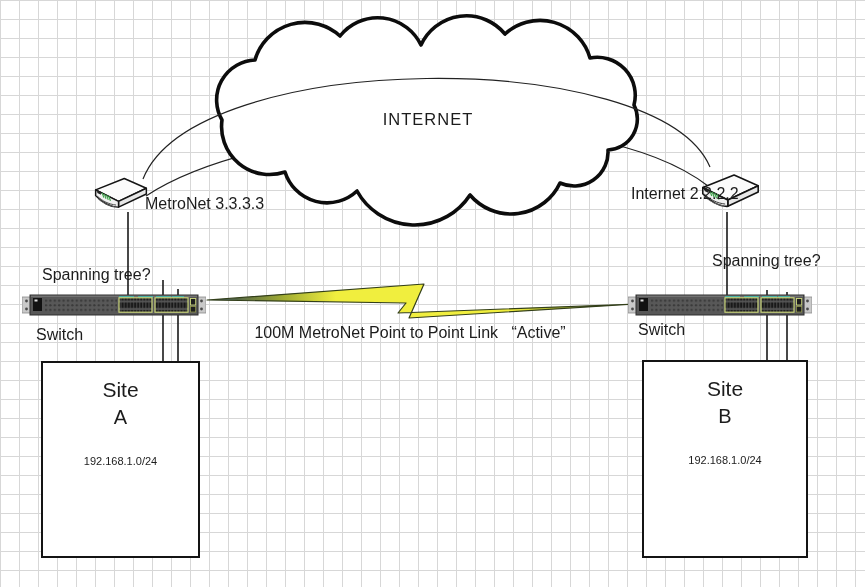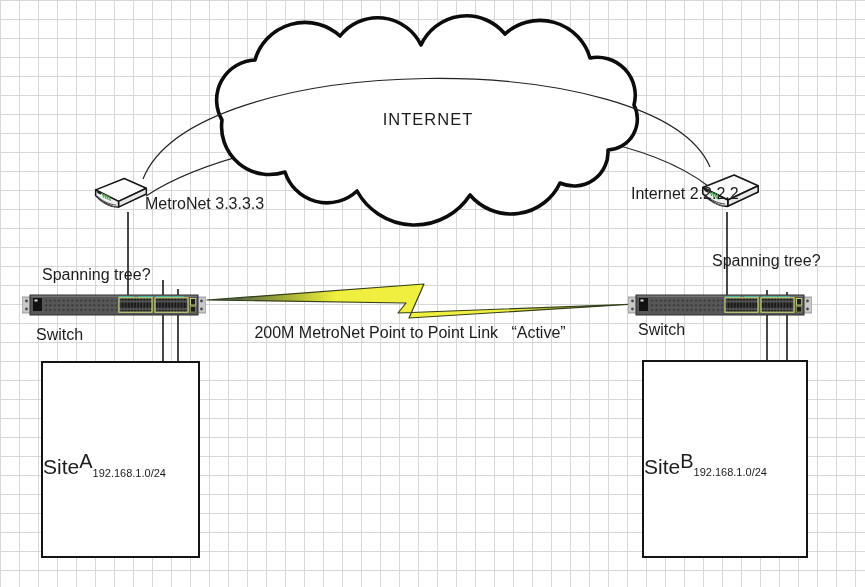--- a/index.html
+++ b/index.html
@@ -10,21 +10,21 @@
                      linear-gradient(90deg,#d7d7d7 1px,transparent 1px);
     background-size:19px 19px;}
   svg.layer{position:absolute;left:0;top:0;width:865px;height:587px;}
   .lbl{position:absolute;white-space:pre;line-height:1.15;}
   .lbl.small{font-size:16px;}
   .lbl.red{font-size:12px;color:#e6342c;text-align:center;}
   .lbl.big{font-size:16px;}
   .internet{font-size:16.5px;letter-spacing:1px;text-align:center;}
   .center{text-align:center;}
   .sitebox{position:absolute;background:#fff;border:2px solid #141414;
-           display:flex;align-items:center;}
+           display:flex;flex-direction:column;align-items:center;}
   .site-title{font-size:21px;margin-top:15px;}
   .site-letter{font-size:20px;margin-top:4px;}
   .site-subnet{font-size:11px;margin-top:26px;}
 </style>
 </head>
 <body>
 
 <div class="canvas">
 
   <svg class="layer" viewBox="0 0 865 587">
@@ -130,21 +130,21 @@
   <div class="lbl small" style="left:631px;top:185px;">Internet 2.2.2.2</div>
 
   <div class="lbl small" style="left:42px;top:266px;">Spanning tree?</div>
 
   <div class="lbl small" style="left:712px;top:252px;">Spanning tree?</div>
 
   <div class="lbl small" style="left:36px;top:326px;">Switch</div>
 
   <div class="lbl small" style="left:638px;top:321px;">Switch</div>
 
-  <div class="lbl big center" style="left:235px;top:324px;width:350px;">200M MetroNet Point to Point Link   “Active”</div>
+  <div class="lbl big center" style="left:235px;top:324px;width:350px;">100M MetroNet Point to Point Link   “Active”</div>
 
   <div class="sitebox" style="left:41px;top:361px;width:155px;height:193px;">
     <div class="site-title">Site</div>
     <div class="site-letter">A</div>
     <div class="site-subnet">192.168.1.0/24</div>
   </div>
 
   <div class="sitebox" style="left:642px;top:360px;width:162px;height:194px;">
     <div class="site-title">Site</div>
     <div class="site-letter">B</div>

